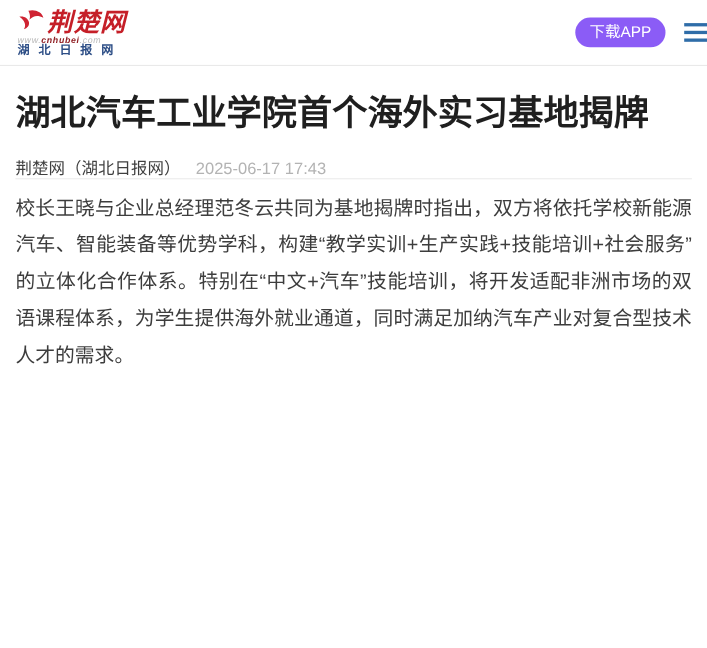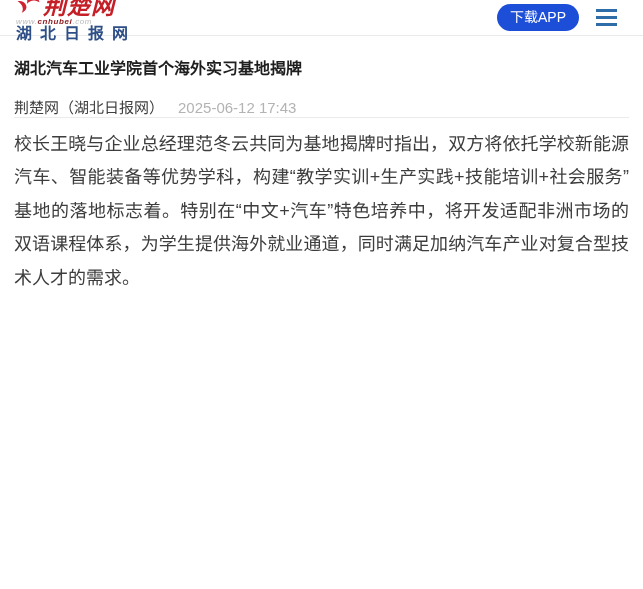--- a/index.html
+++ b/index.html
@@ -6,46 +6,46 @@
   html, body { margin: 0; padding: 0; }
   body {
     width: 643px; height: 589px;
     background: #ffffff;
     overflow: hidden;
     font-family: "Liberation Sans", "DejaVu Sans", sans-serif;
   }
 
   
   .header {
-    height: 36px;
+    height: 60px;
     display: flex;
     align-items: center;
     justify-content: space-between;
-    padding: 0 26px 0 16px;
+    padding: 0 0 0 16px;
     border-bottom: 1px solid #e9e9e9;
     background: #ffffff;
   }
   .logo { display: flex; flex-direction: column; cursor: pointer; line-height: 1; }
   .logo-top { display: flex; align-items: flex-end; }
   .swoosh { margin-right: 2px; }
   .site-name {
     font-family: "DejaVu Serif", "Liberation Serif", serif;
     font-weight: bold; font-style: italic;
     font-size: 23px; line-height: 1;
     letter-spacing: 1px;
   }
   .logo-url {
     font-size: 8px; color: #b9b9b9;
     letter-spacing: 0.6px; margin-top: 1px;
     white-space: nowrap;
     font-style: italic;
   }
   .logo-url .domain { font-weight: bold; color: #8f1d22; }
   .logo-sub {
-    font-size: 16px; font-weight: bold;
+    font-size: 11px; font-weight: bold;
     letter-spacing: 8px; margin-top: 0;
     white-space: nowrap;
   }
   .header-right { display: flex; align-items: center; }
   .download-btn {
     border: none; cursor: pointer;
     color: #ffffff; font-size: 14px;
     padding: 5px 13px; border-radius: 14px;
     font-family: inherit; line-height: 1.2;
   }
@@ -53,21 +53,21 @@
     margin-left: 17px; cursor: pointer;
     display: flex; flex-direction: column; gap: 4px;
     padding: 2px 0;
   }
   .hamburger span { display: block; width: 21px; height: 3px; background: #2f6da8; }
 
   
   .article { padding: 0 14px; }
   .article-title {
     margin: 23px 0 0 0;
-    font-size: 16px; font-weight: bold;
+    font-size: 32px; font-weight: bold;
     color: #1f1f1f; line-height: 1.3;
   }
   .byline {
     margin-top: 16px;
     border-bottom: 1px solid #ebebeb;
     display: flex; align-items: baseline;
     font-size: 15px; color: #3f3f3f;
   }
   .byline .date { color: #b3b3b3; margin-left: 14px; }
   .body-text { padding-top: 10px; }
@@ -90,33 +90,33 @@
           <path d="M1 8 C5.5 7 9.5 9.5 10.5 13 C11.5 16.5 9 19.5 5.5 20.5 C8.5 16.5 6 11 1 8 Z" fill="#cf2332"></path>
         </svg>
       </span>
       <span class="site-name" style="color: rgb(197, 31, 40);">荆楚网</span>
     </div>
     <div class="logo-url"><span>www.</span><span class="domain">cnhubei</span><span>.com</span></div>
     <div class="logo-sub" style="color: rgb(45, 78, 134);">湖北日报网</div>
   </div>
 
   <div class="header-right">
-    <button class="download-btn" style="background: #1d4ed8;">下载APP</button>
+    <button class="download-btn" style="background: #8b5cf6;">下载APP</button>
     <div class="hamburger">
       <span style="background: rgb(47, 109, 168);"></span>
         <span style="background: rgb(47, 109, 168);"></span>
         <span style="background: rgb(47, 109, 168);"></span>
     </div>
   </div>
 </div>
 
 <div class="article">
   <h1 class="article-title">湖北汽车工业学院首个海外实习基地揭牌</h1>
 
   <div class="byline">
     <span class="source">荆楚网（湖北日报网）</span>
-    <span class="date">2025-06-12 17:43</span>
+    <span class="date">2025-06-17 17:43</span>
   </div>
 
   <div class="body-text">
-    <p>校长王晓与企业总经理范冬云共同为基地揭牌时指出，双方将依托学校新能源汽车、智能装备等优势学科，构建“教学实训+生产实践+技能培训+社会服务”基地的落地标志着。特别在“中文+汽车”特色培养中，将开发适配非洲市场的双语课程体系，为学生提供海外就业通道，同时满足加纳汽车产业对复合型技术人才的需求。</p>
+    <p>校长王晓与企业总经理范冬云共同为基地揭牌时指出，双方将依托学校新能源汽车、智能装备等优势学科，构建“教学实训+生产实践+技能培训+社会服务”的立体化合作体系。特别在“中文+汽车”技能培训，将开发适配非洲市场的双语课程体系，为学生提供海外就业通道，同时满足加纳汽车产业对复合型技术人才的需求。</p>
   </div>
 </div>
 
 </body></html>

